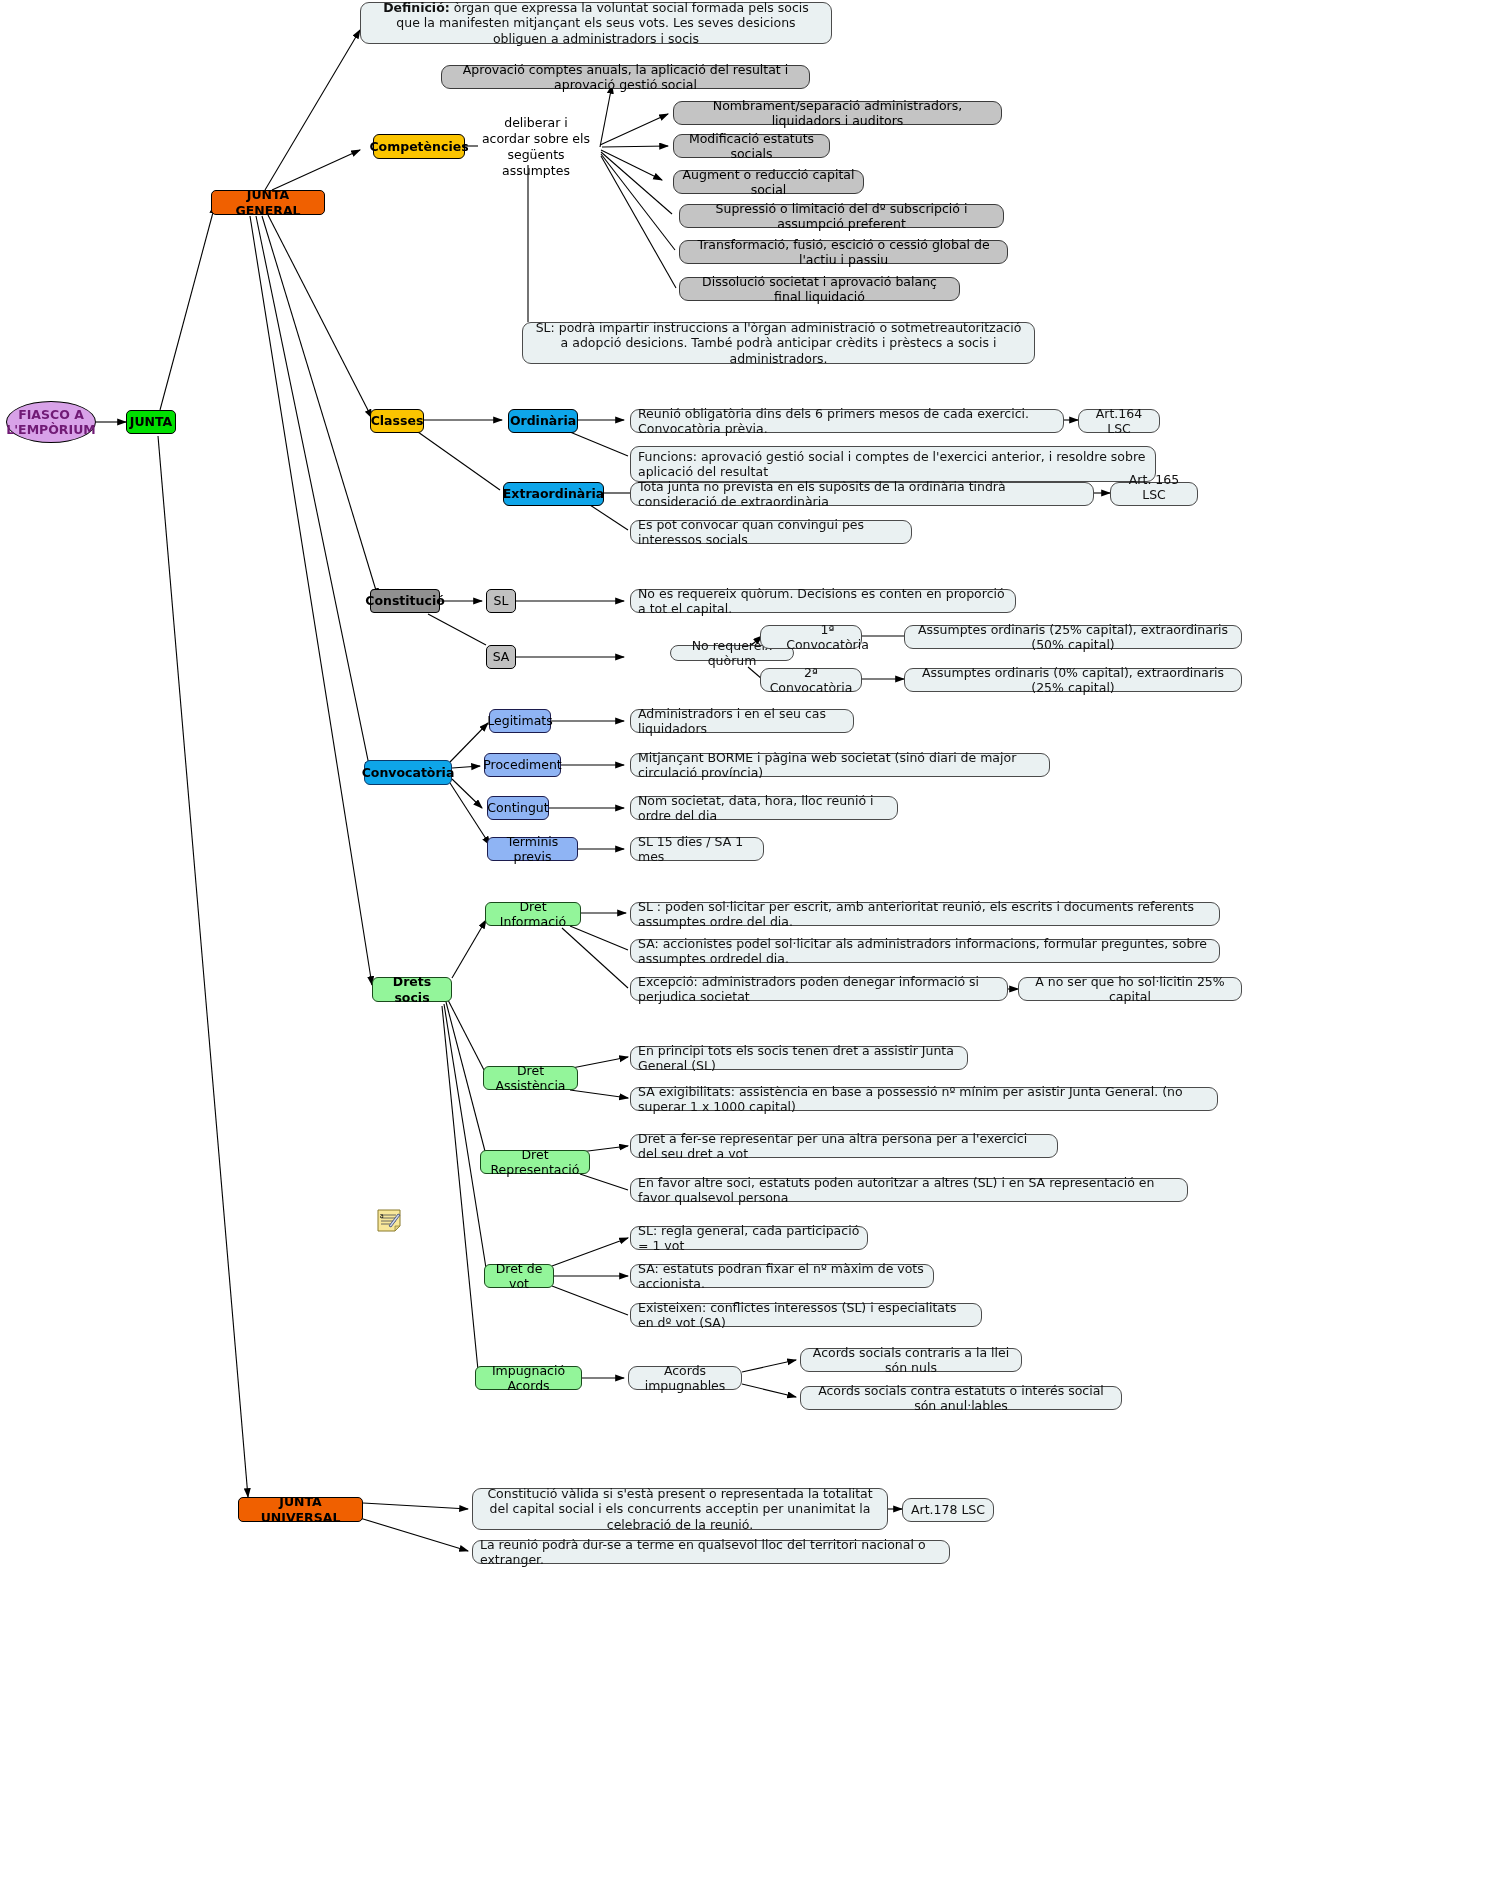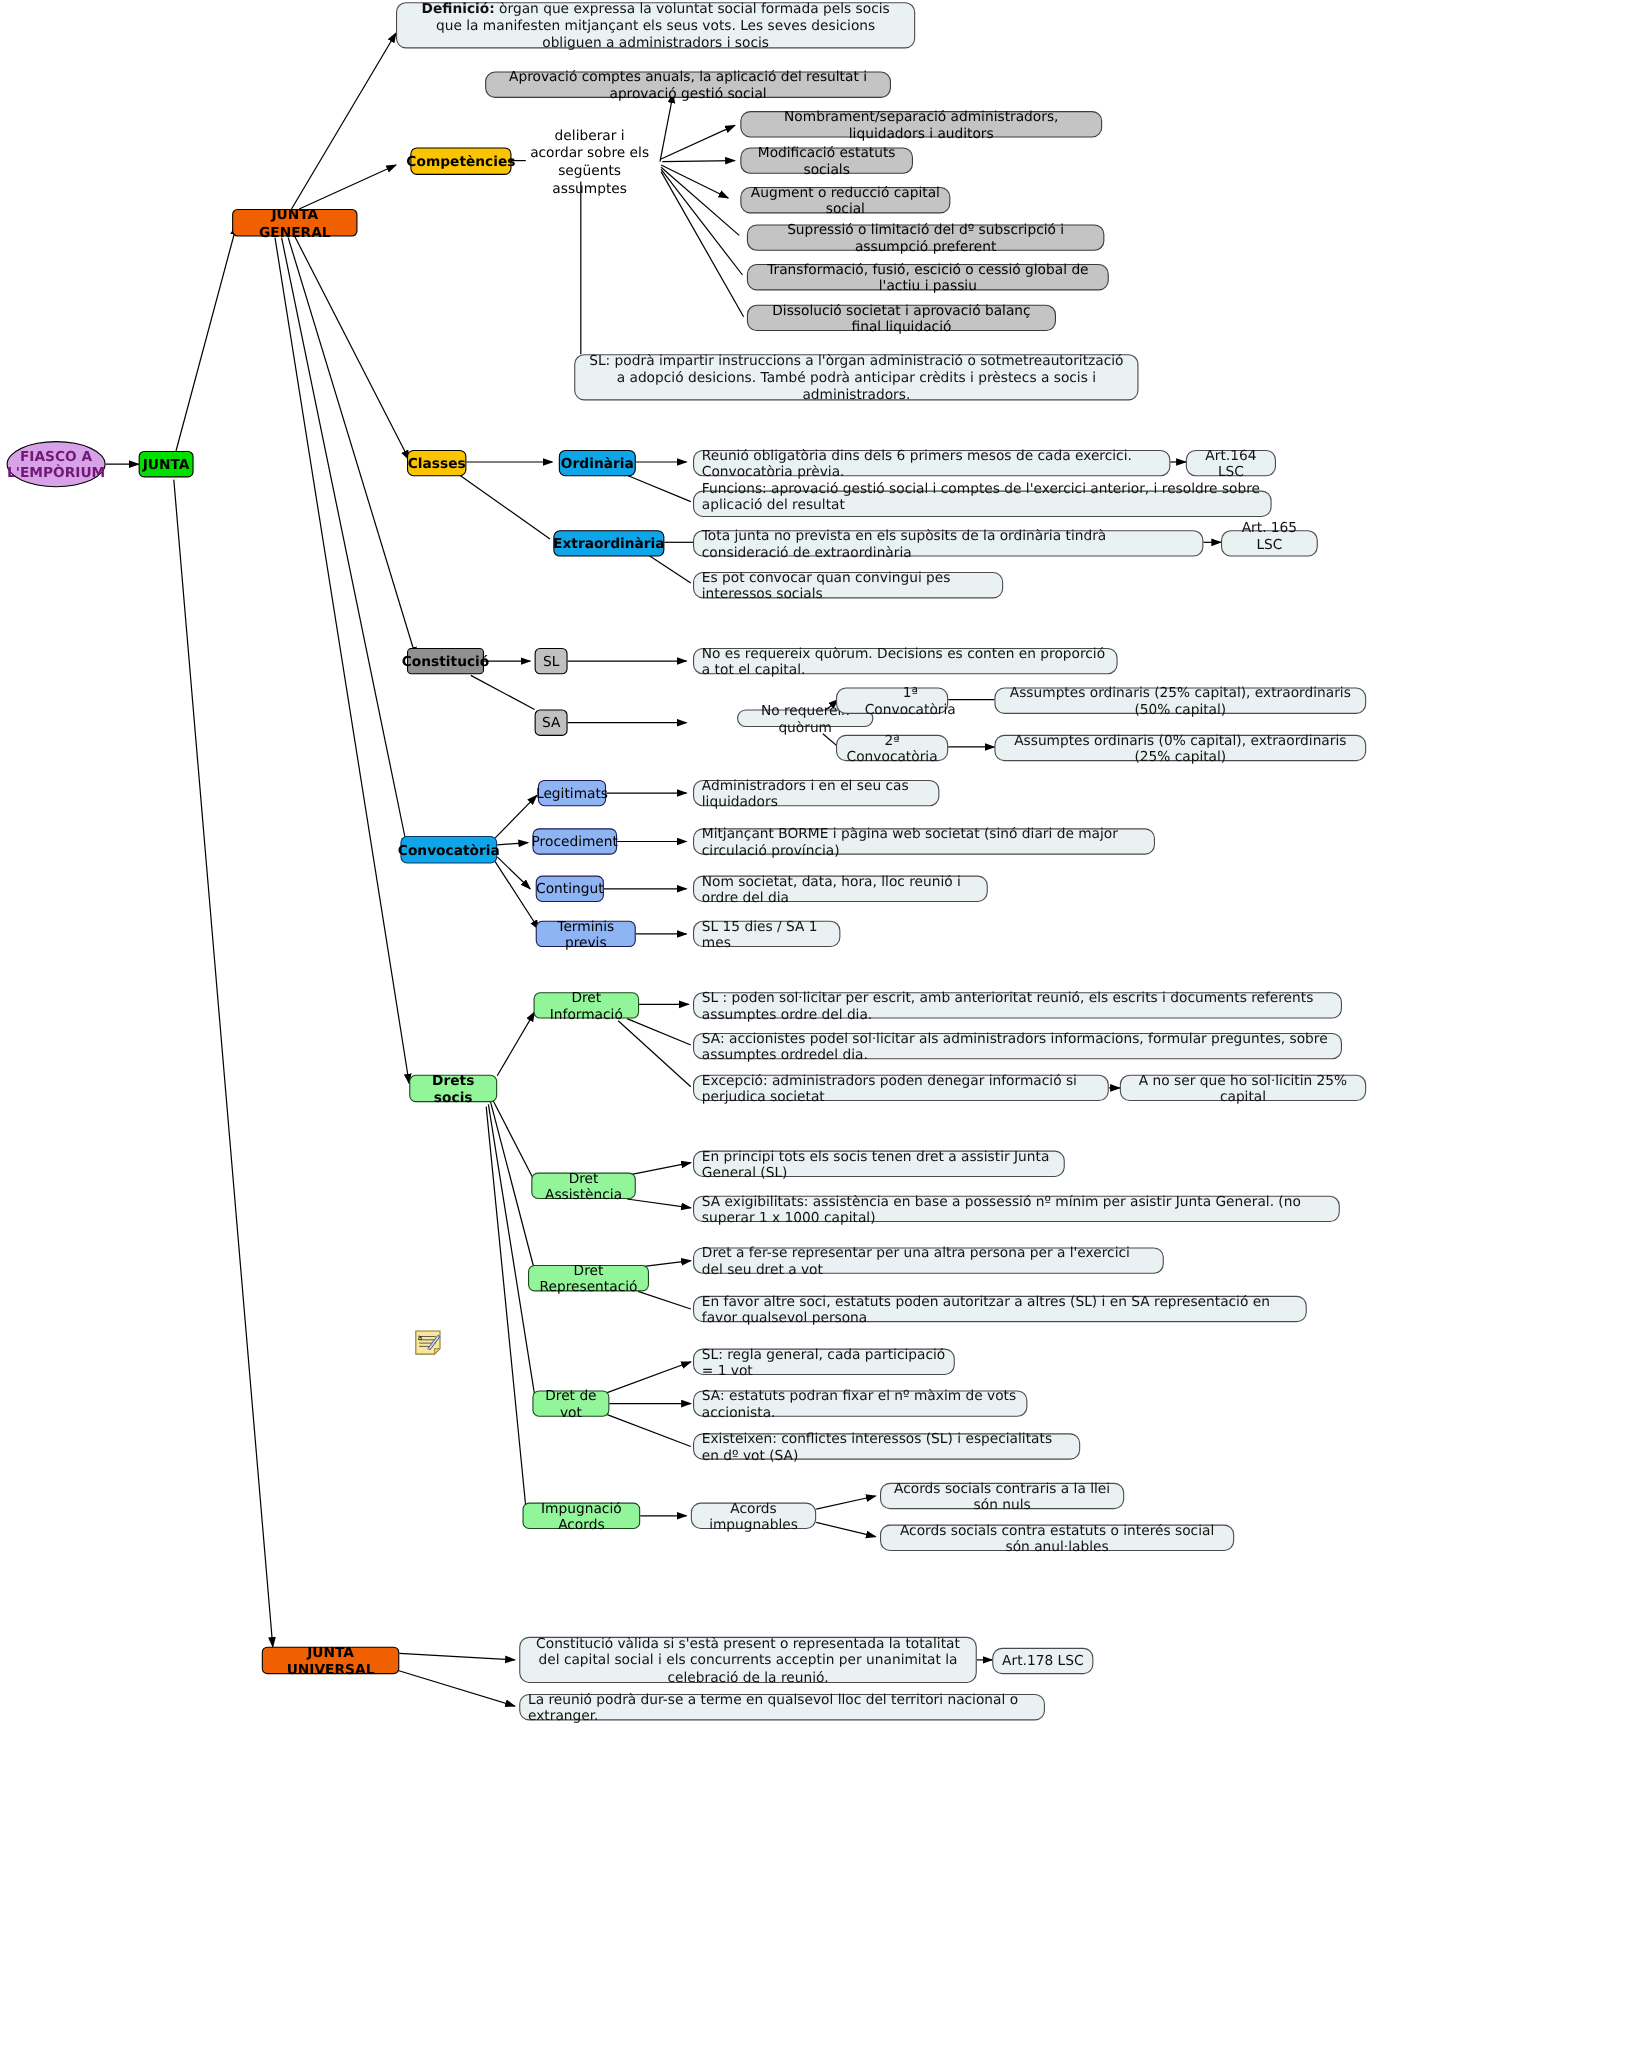--- a/index.html
+++ b/index.html
@@ -189,21 +189,21 @@
   <div class="node n-yellow" style="left:508px;top:409px;width:70px;height:24px;">
     <span>Ordinària</span>
   </div>
   <div class="node n-yellow" style="left:503px;top:482px;width:101px;height:24px;">
     <span>Extraordinària</span>
   </div>
 
   <div class="node n-pale n-pale-left" style="left:630px;top:409px;width:434px;height:24px;">
     <span>Reunió obligatòria dins dels 6 primers mesos de cada exercici. Convocatòria prèvia.</span>
   </div>
-  <div class="node n-pale n-pale-left" style="left:630px;top:446px;width:526px;height:24px;align-items:flex-end;">
+  <div class="node n-pale n-pale-left" style="left:630px;top:446px;width:526px;height:36px;">
     <span>Funcions: aprovació gestió social i comptes de l'exercici anterior, i resoldre sobre aplicació del resultat</span>
   </div>
   <div class="node n-pale" style="left:1078px;top:409px;width:82px;height:24px;">
     <span>Art.164 LSC</span>
   </div>
 
   <div class="node n-pale n-pale-left" style="left:630px;top:482px;width:464px;height:24px;">
     <span>Tota junta no prevista en els supòsits de la ordinària tindrà consideració de extraordinària</span>
   </div>
   <div class="node n-pale n-pale-left" style="left:630px;top:520px;width:282px;height:24px;">

